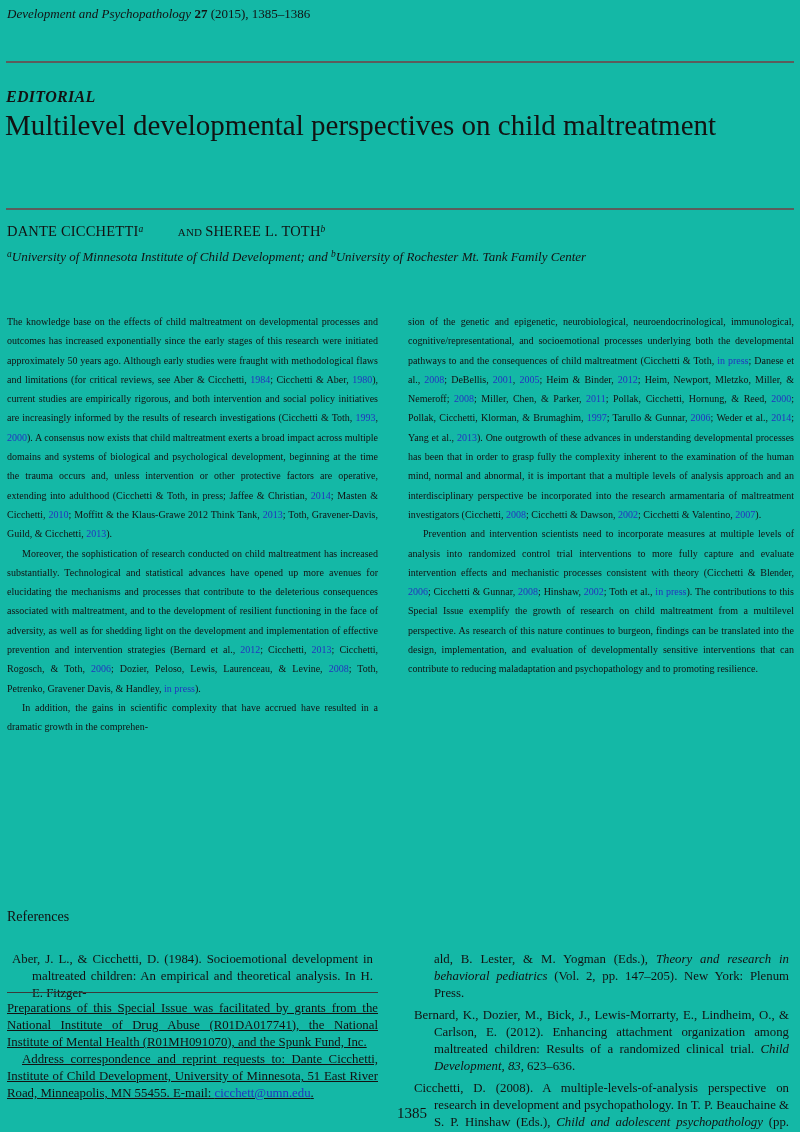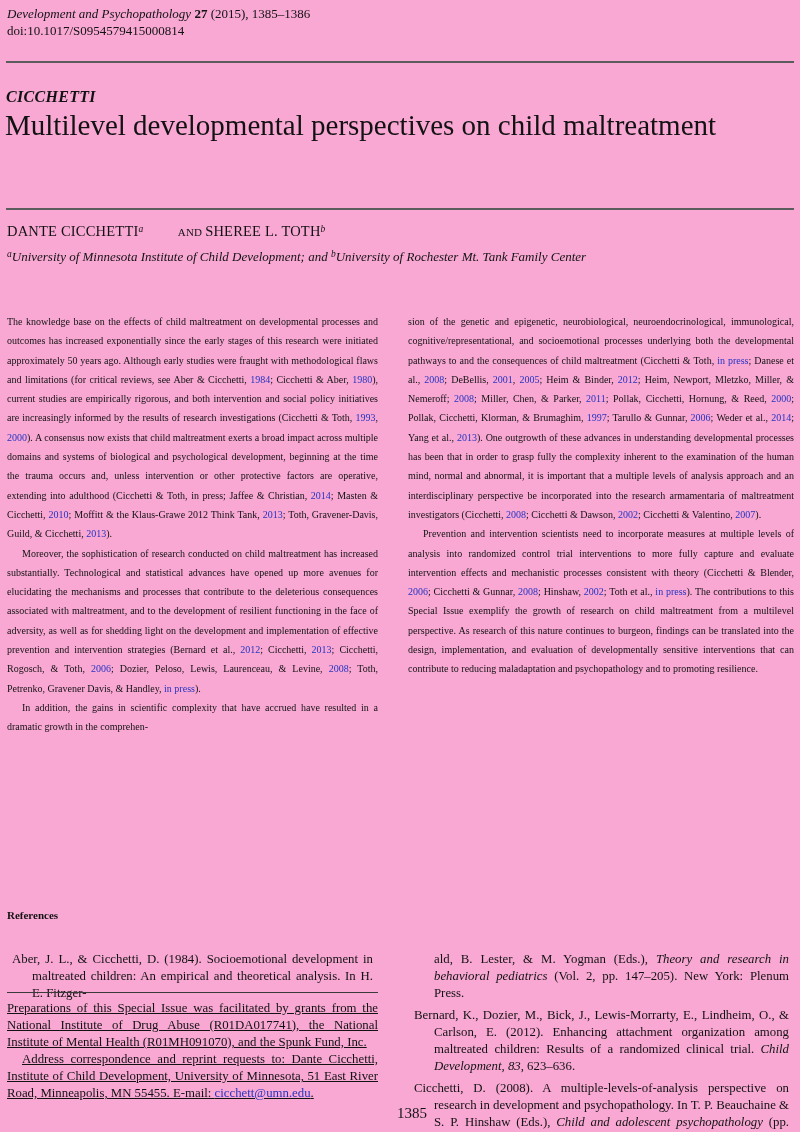--- a/index.html
+++ b/index.html
@@ -2,21 +2,21 @@
 <html><head>
 <meta charset="utf-8">
 <style>
   html, body { margin:0; padding:0; background:#ffffff; }
   body {
     width:800px; height:1132px;
     font-family:"Liberation Serif","DejaVu Serif",serif;
     color:#121212;
     -webkit-font-smoothing:antialiased;
   }
-  .page { position:relative; width:800px; height:1132px; overflow:hidden; background:#f9a8d4; }
+  .page { position:relative; width:800px; height:1132px; overflow:hidden; background:#14b8a6; }
 
   .jheader { position:absolute; left:7px; top:5px; font-size:13px; line-height:17px; white-space:nowrap; }
 
   .rule { position:absolute; left:6px; width:788px; height:2px; background:#5c5c5c; }
   .rule1 { top:61px; }
   .rule2 { top:208px; }
 
   .editorial { position:absolute; left:6px; top:88px; font-size:16px; font-weight:bold; font-style:italic; letter-spacing:0.3px; }
 
   .title { position:absolute; left:5px; top:109px; margin:0; font-size:29px; font-weight:normal; white-space:nowrap; }
@@ -32,46 +32,45 @@
   .colL { left:7px;  width:371px; }
   .colR { left:408px; width:386px; }
 
   .para { margin:0; }
   .para.ind { text-indent:15px; }
 
   .i { font-style:italic; }
   .b { font-weight:bold; }
   .link { color:#2433c0; }
 
-  .refs-heading { position:absolute; left:7px; top:909px; font-size:11px; font-weight:bold; }
+  .refs-heading { position:absolute; left:7px; top:909px; font-size:14px; font-weight:normal; }
 
   .refs { position:absolute; top:946px; font-size:12.8px; line-height:17px; text-align:justify; }
   .refsL { left:7px;  width:371px; }
   .refsR { left:409px; width:385px; }
   .ref { margin:5px; padding-left:20px; text-indent:-20px; }
   .ref.cont { text-indent:0; }
 
   .footnote { position:absolute; left:7px; top:992px; width:371px; font-size:12.8px; line-height:17px; text-align:justify;text-decoration:underline; }
   .fn-rule { width:371px; height:1px; background:#3a3a3a; margin:0 0 7px 0; }
 
   .pageno { position:absolute; left:12px; top:1105px; width:800px; text-align:center; font-size:15px; }
 </style>
 </head>
 <body>
 
 <div class="page">
 
   <div class="jheader">
     <div><span class="i">Development and Psychopathology</span><span> </span><span class="b">27</span><span> (2015), 1385–1386</span></div>
-    <div>doi:10.1017/S0954579415000814</div>
   </div>
 
   <div class="rule rule1"></div>
 
-  <div class="editorial">CICCHETTI</div>
+  <div class="editorial">EDITORIAL</div>
 
   <h1 class="title">Multilevel developmental perspectives on child maltreatment</h1>
 
   <div class="rule rule2"></div>
 
   <div class="authors"><span>DANTE CICCHETTI</span><span class="sup">a</span><span class="sc"> AND </span><span>SHEREE L. TOTH</span><span class="sup">b</span></div>
 
   <div class="affil"><span class="sup">a</span><span>University of Minnesota Institute of Child Development; and </span><span class="sup">b</span><span>University of Rochester Mt. Tank Family Center</span></div>
 
   <div class="col colL">

